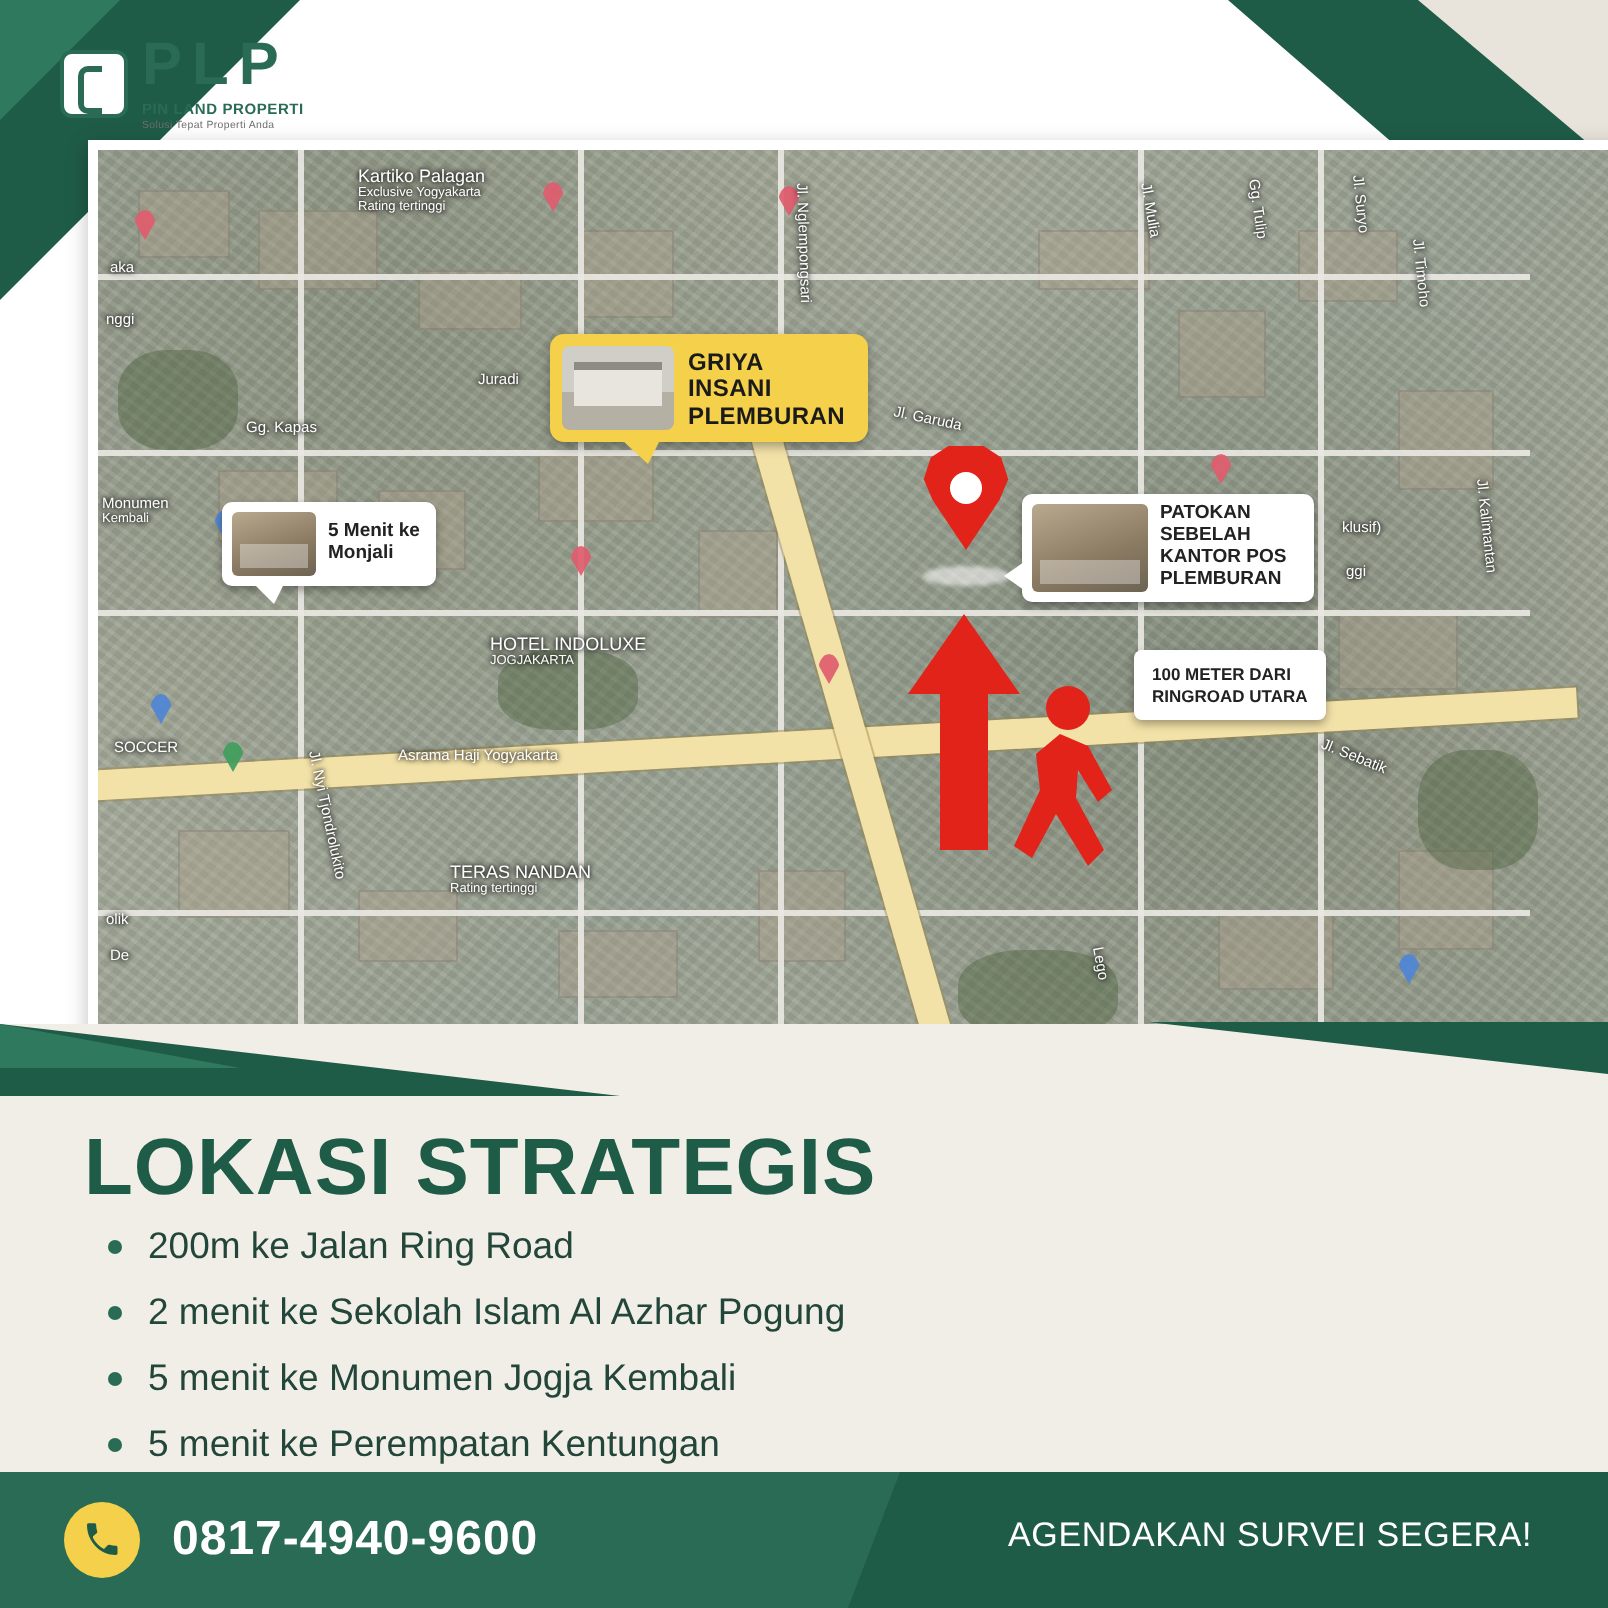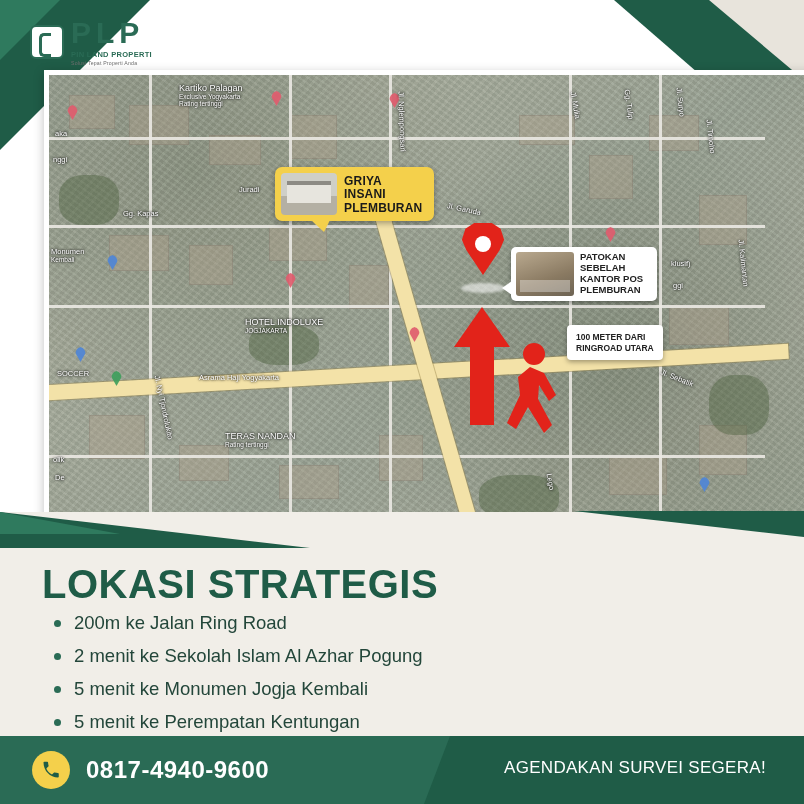--- a/index.html
+++ b/index.html
@@ -466,20 +466,26 @@
       </div>
 
       <div class="callout-yellow" style="left:226px;top:92px">
         <div class="thumb"></div>
         <div class="ctext">GRIYA
 INSANI
 PLEMBURAN</div>
         <div class="tail-yellow"></div>
       </div>
 
+      <div class="callout" style="left:62px;top:176px">
+        <div class="thumb"></div>
+        <div class="ctext">5 Menit ke
+Monjali</div>
+        <div class="tail-white-bottom"></div>
+      </div>
 
       <div class="callout" style="left:462px;top:172px;padding-right:14px">
         <div class="thumb" style="width:58px;height:44px"></div>
         <div class="ctext">PATOKAN
 SEBELAH
 KANTOR POS
 PLEMBURAN</div>
         <div class="tail-white-left"></div>
       </div>
 

